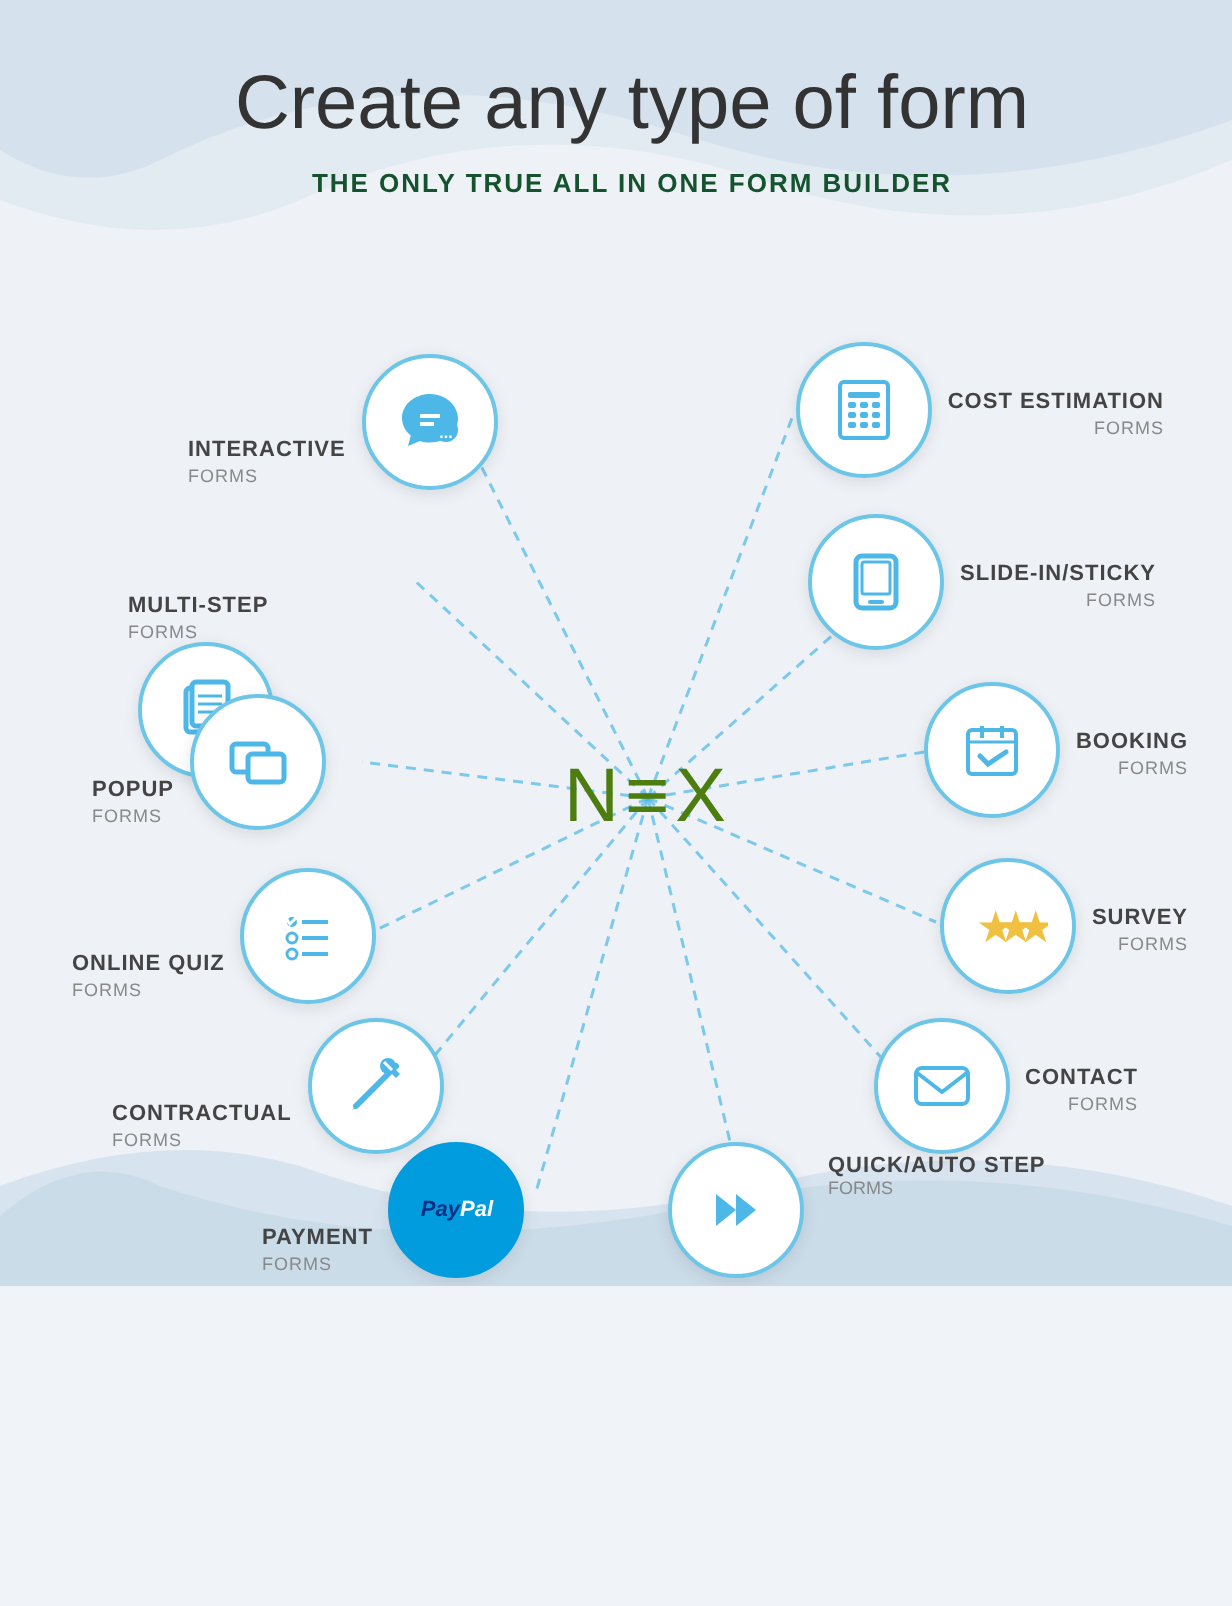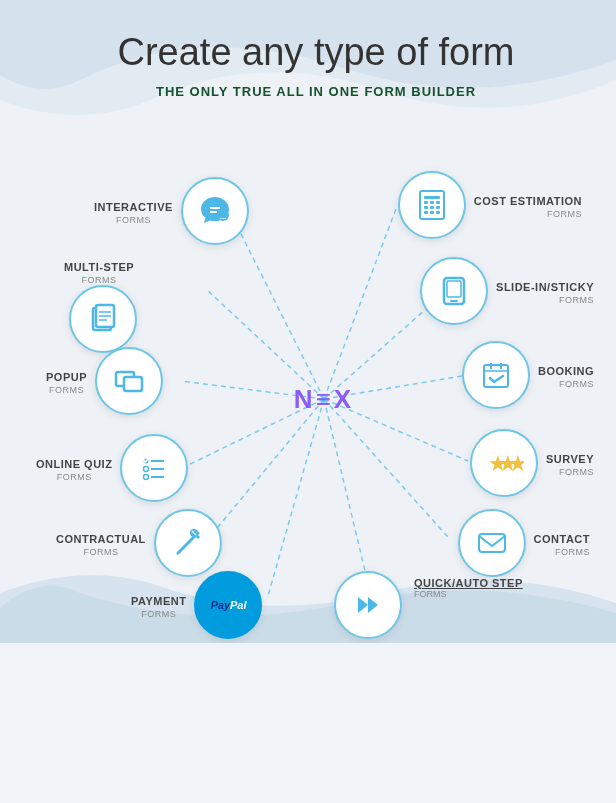--- a/index.html
+++ b/index.html
@@ -119,23 +119,24 @@
       position: absolute;
       z-index: 5;
     }
 
     .node-wrapper.right .label-block {
       text-align: right;
       margin-left: 8px;
     }
 
     .node-wrapper.left .label-block {
-      text-align: center;
+      text-align: left;
       margin-right: 8px;
       order: -1;
+      margin-top: 36px;
     }
 
     .label-block .main-lbl {
       font-size: 11px;
       font-weight: 800;
       color: #444;
       text-transform: uppercase;
       letter-spacing: 0.5px;
       line-height: 1.2;
     }
@@ -198,21 +199,21 @@
         <line x1="308" y1="290" x2="192" y2="430" stroke="#4db8e8" stroke-width="1.5" stroke-dasharray="5,4" opacity="0.7"></line>
 
         <line x1="308" y1="290" x2="432" y2="428" stroke="#4db8e8" stroke-width="1.5" stroke-dasharray="5,4" opacity="0.7"></line>
 
         <line x1="308" y1="290" x2="252" y2="487" stroke="#4db8e8" stroke-width="1.5" stroke-dasharray="5,4" opacity="0.7"></line>
 
         <line x1="308" y1="290" x2="355" y2="487" stroke="#4db8e8" stroke-width="1.5" stroke-dasharray="5,4" opacity="0.7"></line>
       </svg>
 
       <div class="center-logo" style="position:absolute;left:50%;top:50%;transform:translate(-50%,-50%);z-index:10;">
-        <span style="font-size:26px;font-weight:700;color:#8b5cf6;letter-spacing:3px;">N≡X</span>
+        <span style="font-size:38px;font-weight:400;color:#4d7c0f;letter-spacing:3px;">N≡X</span>
       </div>
 
       <div class="node-wrapper left" style="position:absolute; left:78px; top:68px; align-items:center;">
         <div class="label-block">
           <span class="main-lbl">INTERACTIVE</span>
           <span class="sub-lbl">FORMS</span>
         </div>
         <div class="circle">
           <svg width="36" height="36" viewBox="0 0 36 36" fill="#4db8e8">
             <path d="M18 4C10.3 4 4 9.4 4 16c0 3.5 1.7 6.6 4.4 8.8L7 30l6-2.5c1.6.5 3.2.8 5 .8 7.7 0 14-5.4 14-12S25.7 4 18 4zm-5 10h10v2H13v-2zm0 4h7v2h-7v-2z"></path>
@@ -253,21 +254,21 @@
           <svg width="36" height="36" viewBox="0 0 36 36" fill="#4db8e8">
             <rect x="8" y="7" width="18" height="22" rx="2" fill="none" stroke="#4db8e8" stroke-width="2.5"></rect>
             <rect x="11" y="4" width="18" height="22" rx="2" fill="white" stroke="#4db8e8" stroke-width="2.5"></rect>
             <line x1="14" y1="11" x2="26" y2="11" stroke="#4db8e8" stroke-width="1.5"></line>
             <line x1="14" y1="15" x2="26" y2="15" stroke="#4db8e8" stroke-width="1.5"></line>
             <line x1="14" y1="19" x2="22" y2="19" stroke="#4db8e8" stroke-width="1.5"></line>
           </svg>
         </div>
       </div>
 
-      <div class="node-wrapper right" style="position:absolute; right:38px; top:148px; align-items:center;">
+      <div class="node-wrapper right" style="position:absolute; right:54px; top:148px; align-items:center;">
         <div class="circle">
           <svg width="36" height="36" viewBox="0 0 36 36" fill="#4db8e8">
             <rect x="8" y="5" width="20" height="26" rx="3" fill="none" stroke="#4db8e8" stroke-width="2.5"></rect>
             <rect x="11" y="8" width="14" height="16" rx="1" fill="none" stroke="#4db8e8" stroke-width="1.5"></rect>
             <rect x="14" y="27" width="8" height="2" rx="1" fill="#4db8e8"></rect>
           </svg>
         </div>
         <div class="label-block" style="margin-left:8px;">
           <span class="main-lbl">SLIDE-IN/STICKY</span>
           <span class="sub-lbl">FORMS</span>
@@ -344,21 +345,21 @@
           <svg width="36" height="36" viewBox="0 0 36 36" fill="#4db8e8">
             <path d="M8,28 L28,8" stroke="#4db8e8" stroke-width="3" stroke-linecap="round"></path>
             <path d="M24,6 L30,12 L28,14 L22,8 Z" fill="#4db8e8"></path>
             <path d="M8,28 L6,30 L10,28 Z" fill="#4db8e8"></path>
             <circle cx="24" cy="8" r="4" fill="#4db8e8"></circle>
             <path d="M22,6 L26,10" stroke="white" stroke-width="1.5"></path>
           </svg>
         </div>
       </div>
 
-      <div class="node-wrapper right" style="position:absolute; right:42px; top:400px; align-items:center;">
+      <div class="node-wrapper right" style="position:absolute; right:63px; top:400px; align-items:center;">
         <div class="circle">
           <svg width="36" height="36" viewBox="0 0 36 36" fill="#4db8e8">
             <rect x="5" y="9" width="26" height="18" rx="3" fill="none" stroke="#4db8e8" stroke-width="2"></rect>
             <polyline points="5,11 18,21 31,11" stroke="#4db8e8" stroke-width="2" fill="none"></polyline>
           </svg>
         </div>
         <div class="label-block" style="margin-left:8px;">
           <span class="main-lbl">CONTACT</span>
           <span class="sub-lbl">FORMS</span>
         </div>
@@ -379,19 +380,19 @@
       <div class="node-wrapper" style="position:absolute; left:318px; top:462px; align-items:center; flex-direction:column;">
         <div class="circle">
           <svg width="36" height="36" viewBox="0 0 36 36" fill="#4db8e8">
             <polygon points="8,10 18,18 8,26" fill="#4db8e8"></polygon>
             <polygon points="18,10 28,18 18,26" fill="#4db8e8"></polygon>
           </svg>
         </div>
       </div>
 
       <div style="position:absolute; left:398px; top:468px; text-align:left;">
-        <span class="main-lbl" style="font-size:11px;font-weight:800;color:#444;text-transform:uppercase;letter-spacing:0.5px;display:block;text-decoration:underline;">QUICK/AUTO STEP</span>
+        <span class="main-lbl" style="font-size:11px;font-weight:800;color:#444;text-transform:uppercase;letter-spacing:0.5px;display:block;">QUICK/AUTO STEP</span>
         <span class="sub-lbl" style="font-size:9px;color:#888;text-transform:uppercase;display:block;">FORMS</span>
       </div>
 
     </div>
   </div>
 </div>
 
 </body></html>

